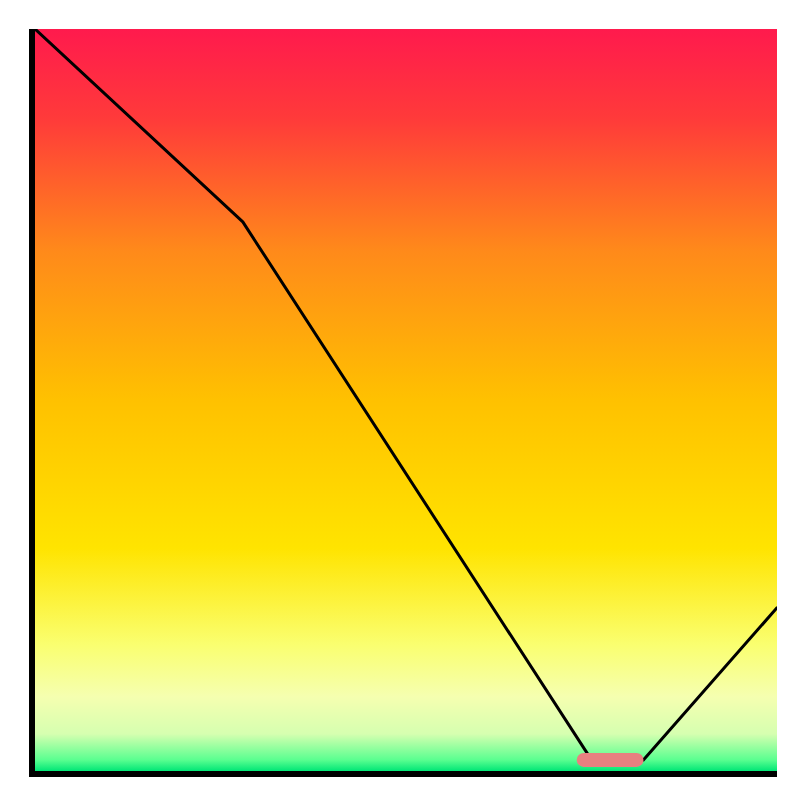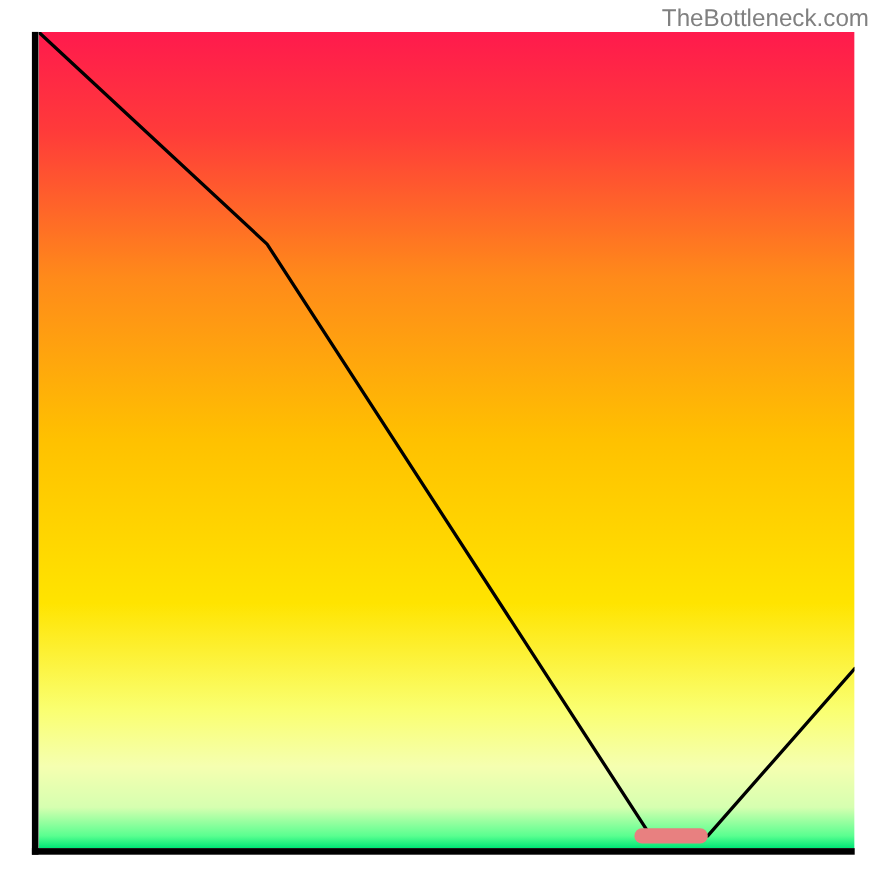--- a/index.html
+++ b/index.html
@@ -49,21 +49,20 @@
     top: 0;
     width: 742px;
     height: 742px;
   }
 </style>
 </head>
 <body>
 
 <div class="container">
 
-  <div class="watermark">TheBottleneck.com</div>
 
   <div class="plot-frame"></div>
 
   <div class="plot-area">
 
     <svg class="gradient" viewBox="0 0 742 742" preserveAspectRatio="none">
       <defs>
         <linearGradient id="bg-grad" x1="0" y1="0" x2="0" y2="1">
             <stop offset="0%" stop-color="#ff1a4d"></stop>
             <stop offset="12%" stop-color="#ff3a3a"></stop>

